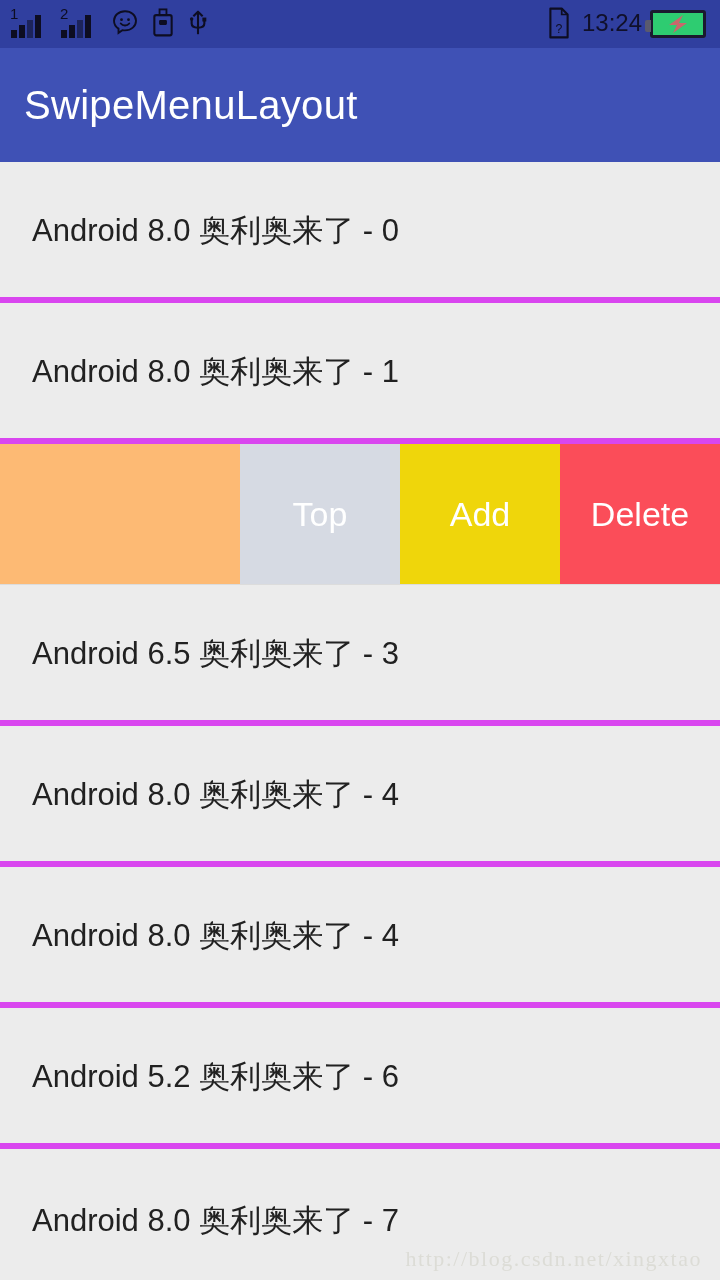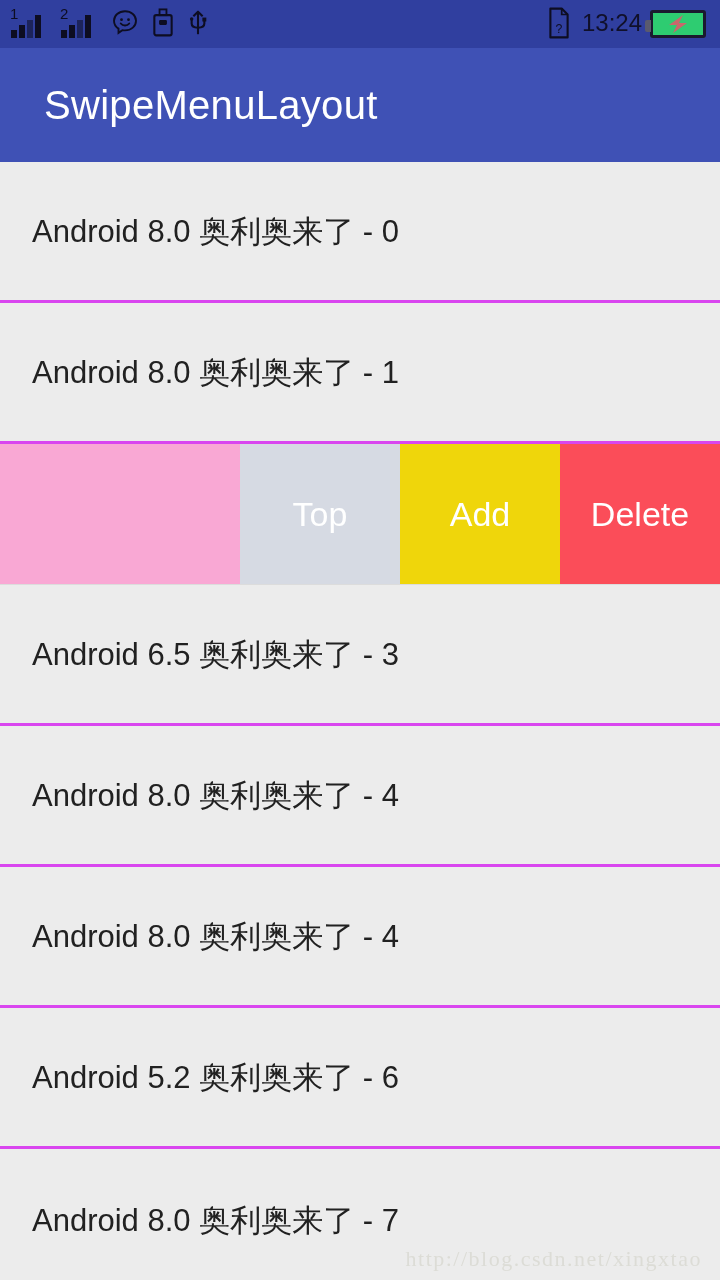--- a/index.html
+++ b/index.html
@@ -102,21 +102,21 @@
   
   .app-bar {
     position: absolute;
     top: 48px; left: 0;
     width: 720px;
     height: 114px;
     background: #3F51B5;
     display: flex;
     align-items: center;
     box-sizing: border-box;
-    padding-left: 44px;
+    padding-left: 24px;
   }
   .app-bar-title {
     color: #FFFFFF;
     font-size: 40px;
     font-weight: 400;
     letter-spacing: 0.3px;
     line-height: 1;
   }
   .app-bar-shadow {
     position: absolute;
@@ -134,21 +134,21 @@
     width: 720px;
     height: 1118px;
     background: #ECECEC;
     overflow: hidden;
   }
   .list-row {
     position: relative;
     height: 141px;
     width: 720px;
     box-sizing: border-box;
-    border-bottom: 3px solid #d946ef;
+    border-bottom: 6px solid #d946ef;
     background: #ECECEC;
   }
   .list-row.last { border-bottom: none; }
   .row-label {
     position: absolute;
     left: 32px;
     top: 50%;
     transform: translateY(-50%);
     font-size: 31px;
     color: #212121;
@@ -156,21 +156,21 @@
     line-height: 1;
   }
 
   
   .swiped-row {
     position: relative;
     height: 141px;
     width: 720px;
     box-sizing: border-box;
     border-bottom: 1px solid #DCDCDC;
-    background: #f9a8d4;
+    background: #fdba74;
     overflow: hidden;
   }
   .swipe-menu {
     position: absolute;
     top: 0;
     right: 0;
     height: 140px;
     display: flex;
   }
   .menu-btn {

